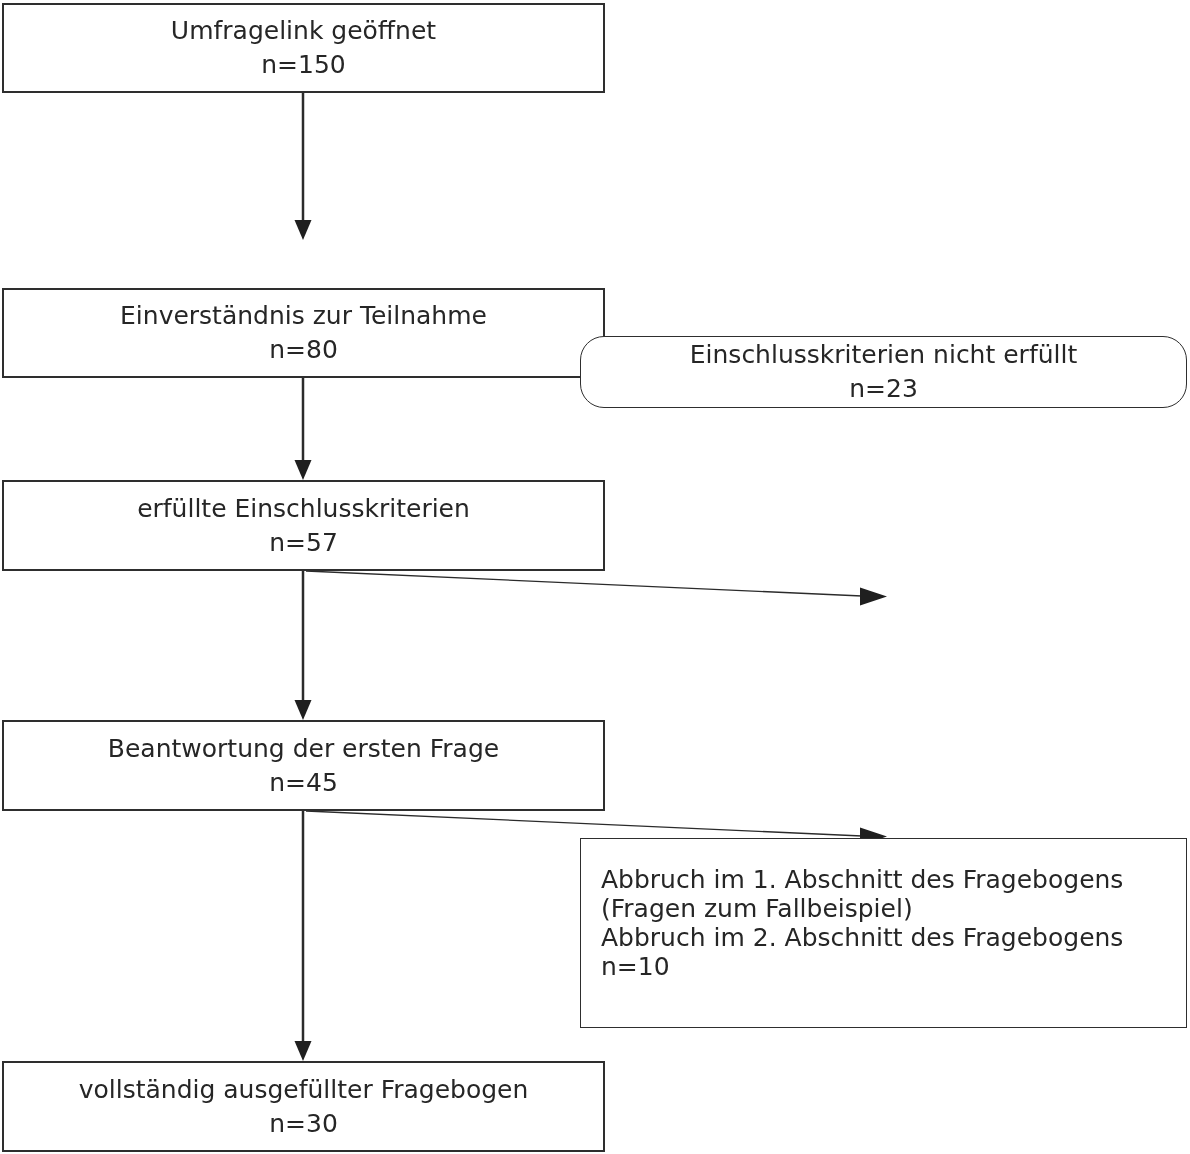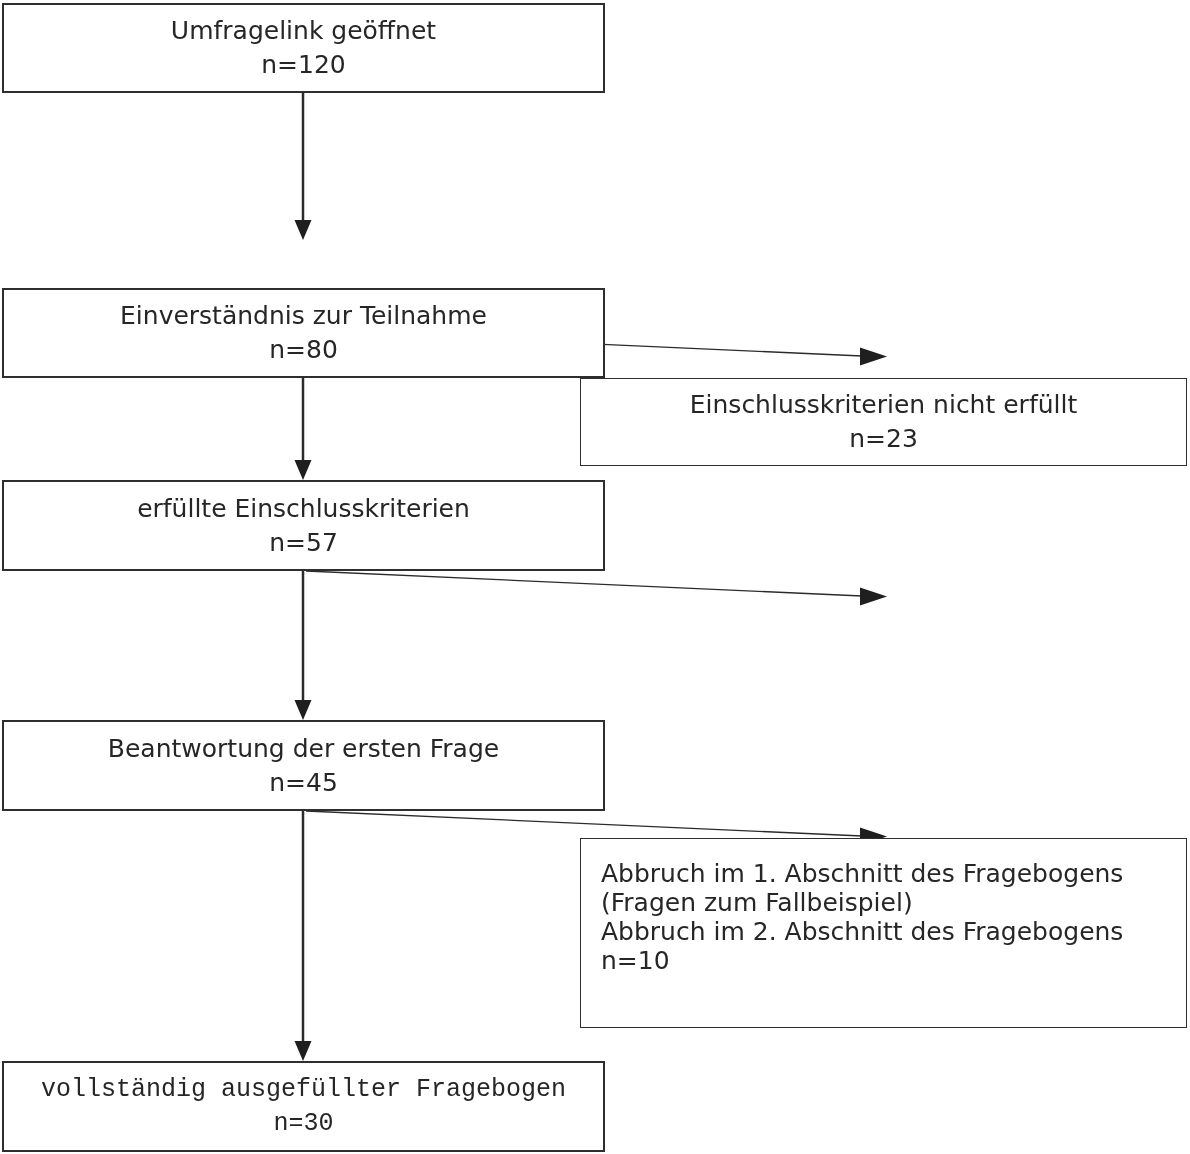--- a/index.html
+++ b/index.html
@@ -34,21 +34,21 @@
     border: 1.5px solid #2e2e2e;
   }
   .centered {
     display: flex;
     flex-direction: column;
     align-items: center;
     justify-content: center;
     text-align: center;
   }
   .leftalign {
-    padding: 20px 20px;
+    padding: 26px 20px;
     text-align: left;
     line-height: 29px;
   }
   .leftalign .para + .para {
   }
   svg.arrows {
     position: absolute;
     left: 0;
     top: 0;
     pointer-events: none;
@@ -87,44 +87,44 @@
       <polygon points="860,587.5 887,596.5 860,605.5" fill="#1f1f1f"></polygon>
     </g>
     <g>
       <line x1="306" y1="811" x2="862" y2="836" stroke="#2b2b2b" stroke-width="1.4"></line>
       <polygon points="860,827.5 887,836.5 860,845.5" fill="#1f1f1f"></polygon>
     </g>
   </svg>
 
   <div class="box main centered" style="top:3px; height:90px;">
     <div>Umfragelink geöffnet</div>
-    <div>n=120</div>
+    <div>n=150</div>
   </div>
 
   <div class="box main centered" style="top:240px; height:90px;margin-top:48px;">
     <div>Einverständnis zur Teilnahme</div>
     <div>n=80</div>
   </div>
 
   <div class="box main centered" style="top:480px; height:91px;">
     <div>erfüllte Einschlusskriterien</div>
     <div>n=57</div>
   </div>
 
   <div class="box main centered" style="top:720px; height:91px;">
     <div>Beantwortung der ersten Frage</div>
     <div>n=45</div>
   </div>
 
-  <div class="box main centered" style="top:1061px; height:91px;font-family:Liberation Mono, monospace;">
+  <div class="box main centered" style="top:1061px; height:91px;">
     <div>vollständig ausgefüllter Fragebogen</div>
     <div>n=30</div>
   </div>
 
-  <div class="box side centered" style="top:378px; height:88px;">
+  <div class="box side centered" style="top:336px; height:72px;border-radius:24px;">
     <div>Einschlusskriterien nicht erfüllt</div>
     <div>n=23</div>
   </div>
 
 
   <div class="box side leftalign" style="top:838px; height:190px;">
     <div class="para">
       <div>Abbruch im 1. Abschnitt des Fragebogens</div>
       <div>(Fragen zum Fallbeispiel)</div>
     </div>

